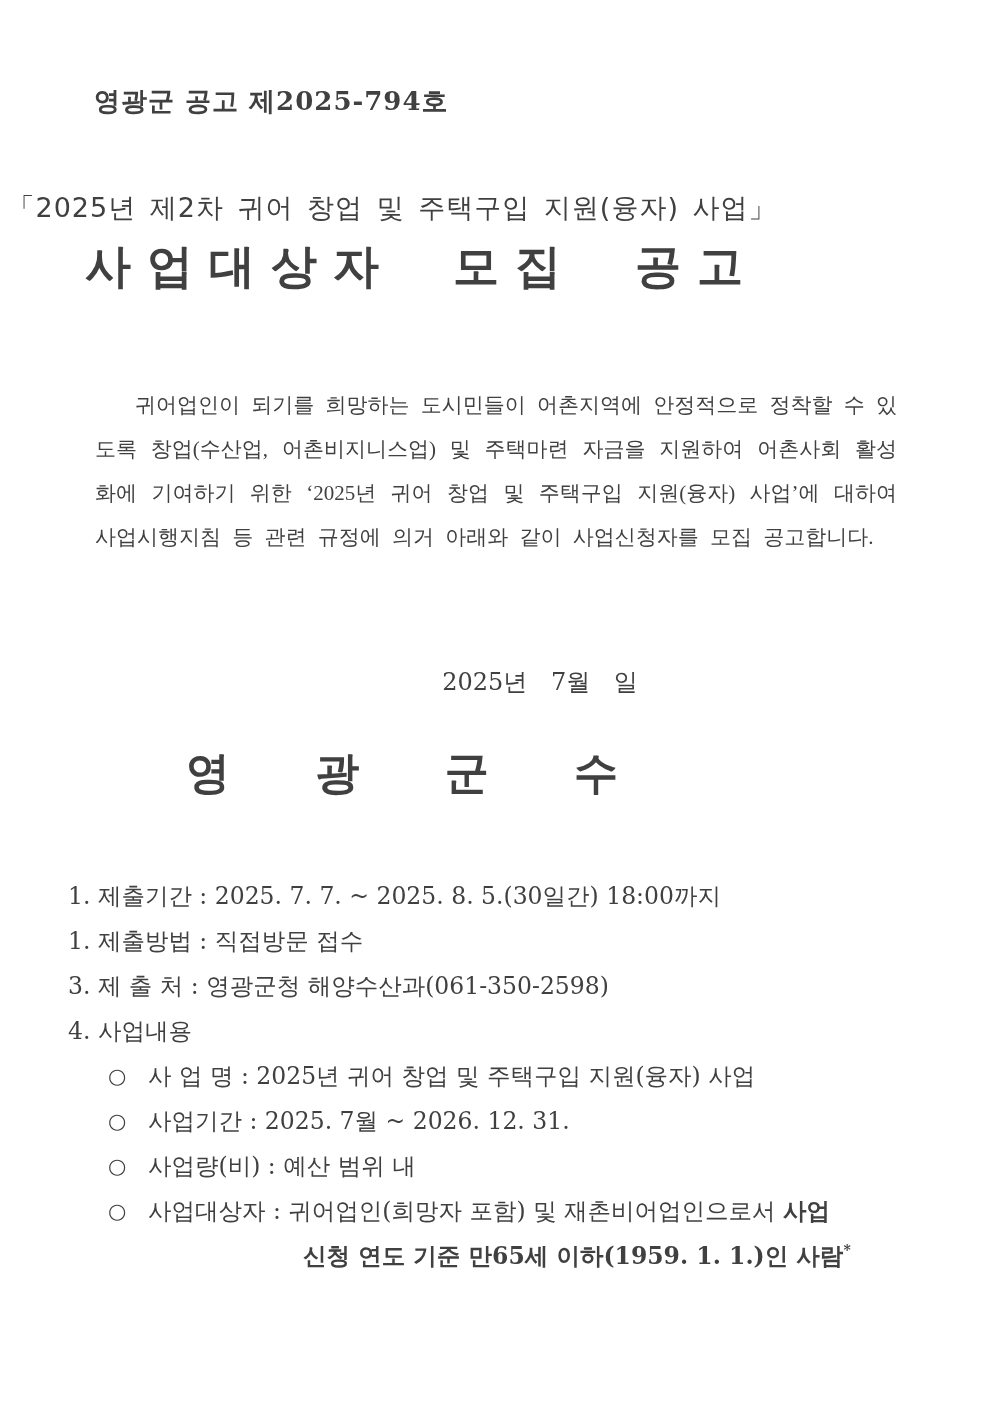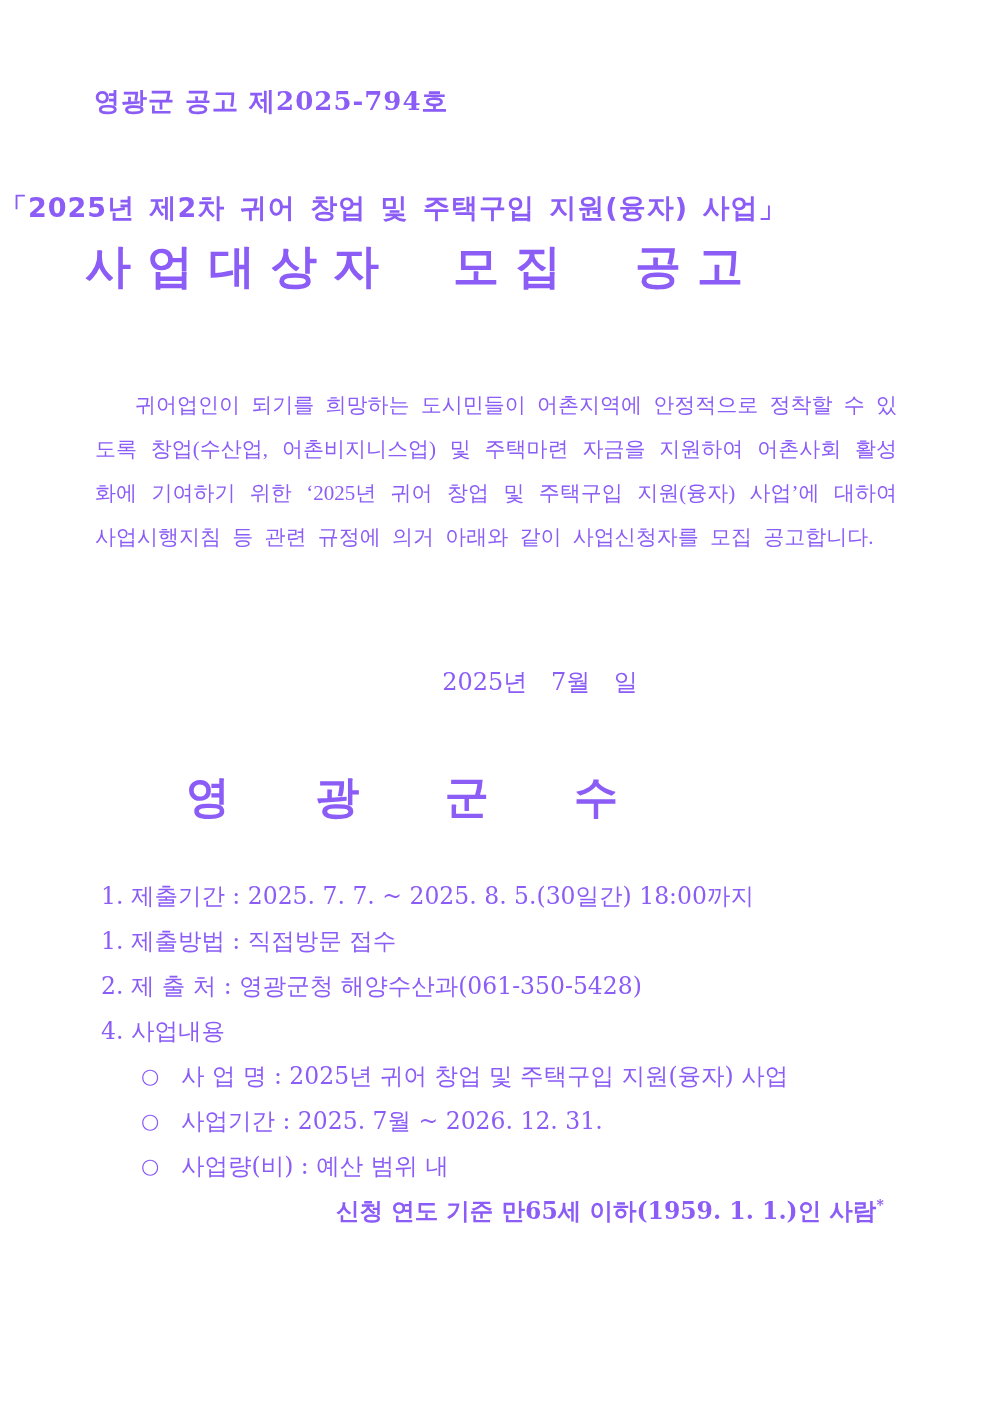--- a/index.html
+++ b/index.html
@@ -1,40 +1,40 @@
 <!DOCTYPE html>
 <html><head>
 <meta charset="utf-8">
 <style>
   html, body { margin: 0; padding: 0; background: #ffffff; }
   .page {
     position: relative;
     width: 992px;
     height: 1403px;
     background: #ffffff;
-    color: #8b5cf6;
+    color: #404040;
     font-family: "DejaVu Serif", "Liberation Serif", serif;
     overflow: hidden;
   }
   .doc-number {
     position: absolute;
     left: 94px;
     top: 84px;
     font-size: 26px;
     font-weight: 700;
     letter-spacing: 1px;
   }
   .subtitle {
     position: absolute;
     left: 0;
     top: 190px;
     width: 784px;
     text-align: center;
     font-family: "DejaVu Sans", "Liberation Sans", sans-serif;
-    font-weight: 700;
+    font-weight: 400;
     font-size: 27px;
     letter-spacing: 1px;
     word-spacing: 4px;
     white-space: nowrap;
   }
   .main-title {
     position: absolute;
     left: 0;
     top: 236px;
     width: 844px;
@@ -65,35 +65,34 @@
     top: 666px;
     width: 992px;
     text-align: center;
     font-size: 24px;
     word-spacing: 16px;
     padding-left: 44px;
   }
   .signature {
     position: absolute;
     left: 0;
-    top: 768px;
+    top: 744px;
     width: 804px;
     text-align: center;
     font-size: 44px;
     font-weight: 700;
     word-spacing: 70px;
     white-space: nowrap;
   }
   .list {
     position: absolute;
     left: 68px;
     top: 884px;
     width: 880px;
     font-size: 23.5px;
-    margin-left: 33px;
   }
   .row {
     line-height: 25px;
     margin: 0 0 20px 0;
     white-space: nowrap;
   }
   .row.sub { margin-left: 40px; }
   .bullet {
     display: inline-block;
     width: 40px;
@@ -130,36 +129,39 @@
   <div class="date-line">2025년 7월 일</div>
 
   <div class="signature">영 광 군 수</div>
 
   <div class="list">
 
     <div class="row">1. 제출기간 : 2025. 7. 7. ~ 2025. 8. 5.(30일간) 18:00까지</div>
 
     <div class="row">1. 제출방법 : 직접방문 접수</div>
 
-    <div class="row">2. 제 출 처 : 영광군청 해양수산과(061-350-5428)</div>
+    <div class="row">3. 제 출 처 : 영광군청 해양수산과(061-350-2598)</div>
 
     <div class="row">4. 사업내용</div>
 
     <div class="row sub">
       <span class="bullet">○</span><span>사 업 명 : 2025년 귀어 창업 및 주택구입 지원(융자) 사업</span>
     </div>
 
     <div class="row sub">
       <span class="bullet">○</span><span>사업기간 : 2025. 7월 ~ 2026. 12. 31.</span>
     </div>
 
     <div class="row sub">
       <span class="bullet">○</span><span>사업량(비) : 예산 범위 내</span>
     </div>
 
+    <div class="row sub">
+      <span class="bullet">○</span><span>사업대상자 : 귀어업인(희망자 포함) 및 재촌비어업인으로서 </span><span class="bold">사업</span>
+    </div>
 
     <div class="continuation">
       <span class="bold">신청 연도 기준 만65세 이하(1959. 1. 1.)인 사람</span><sup class="mark">*</sup>
     </div>
 
   </div>
 
 </div>
 
 </body></html>

